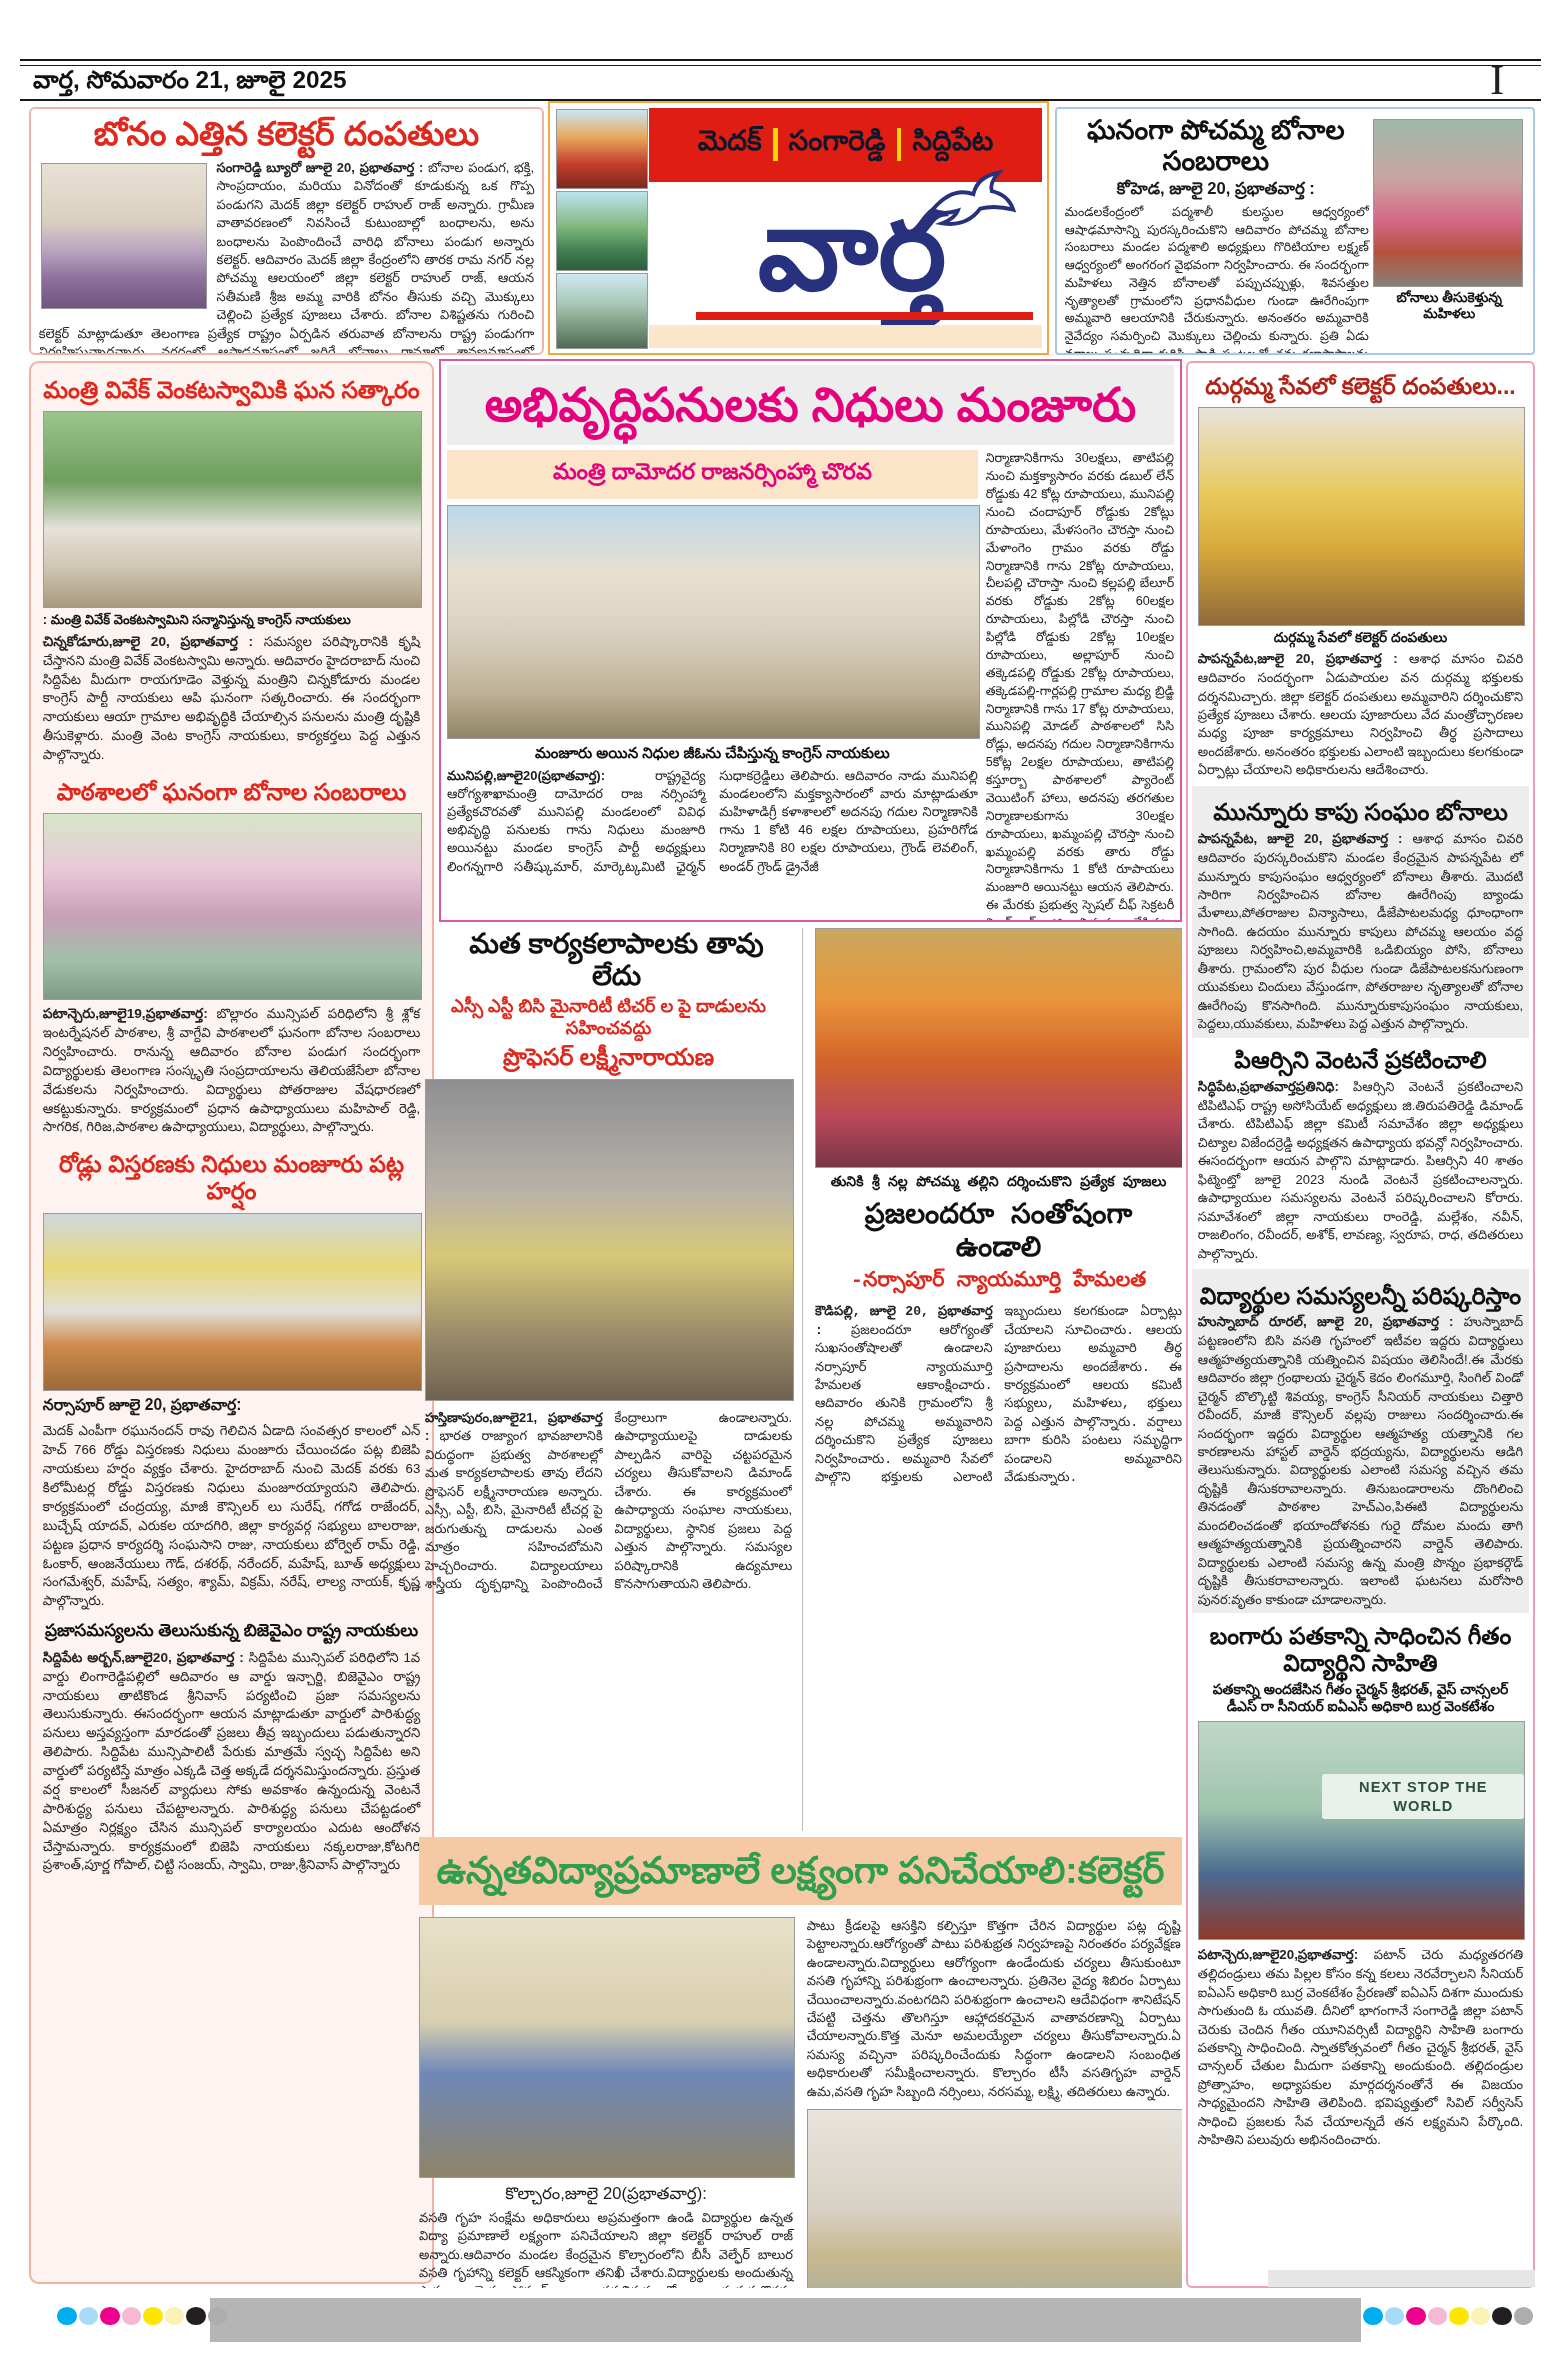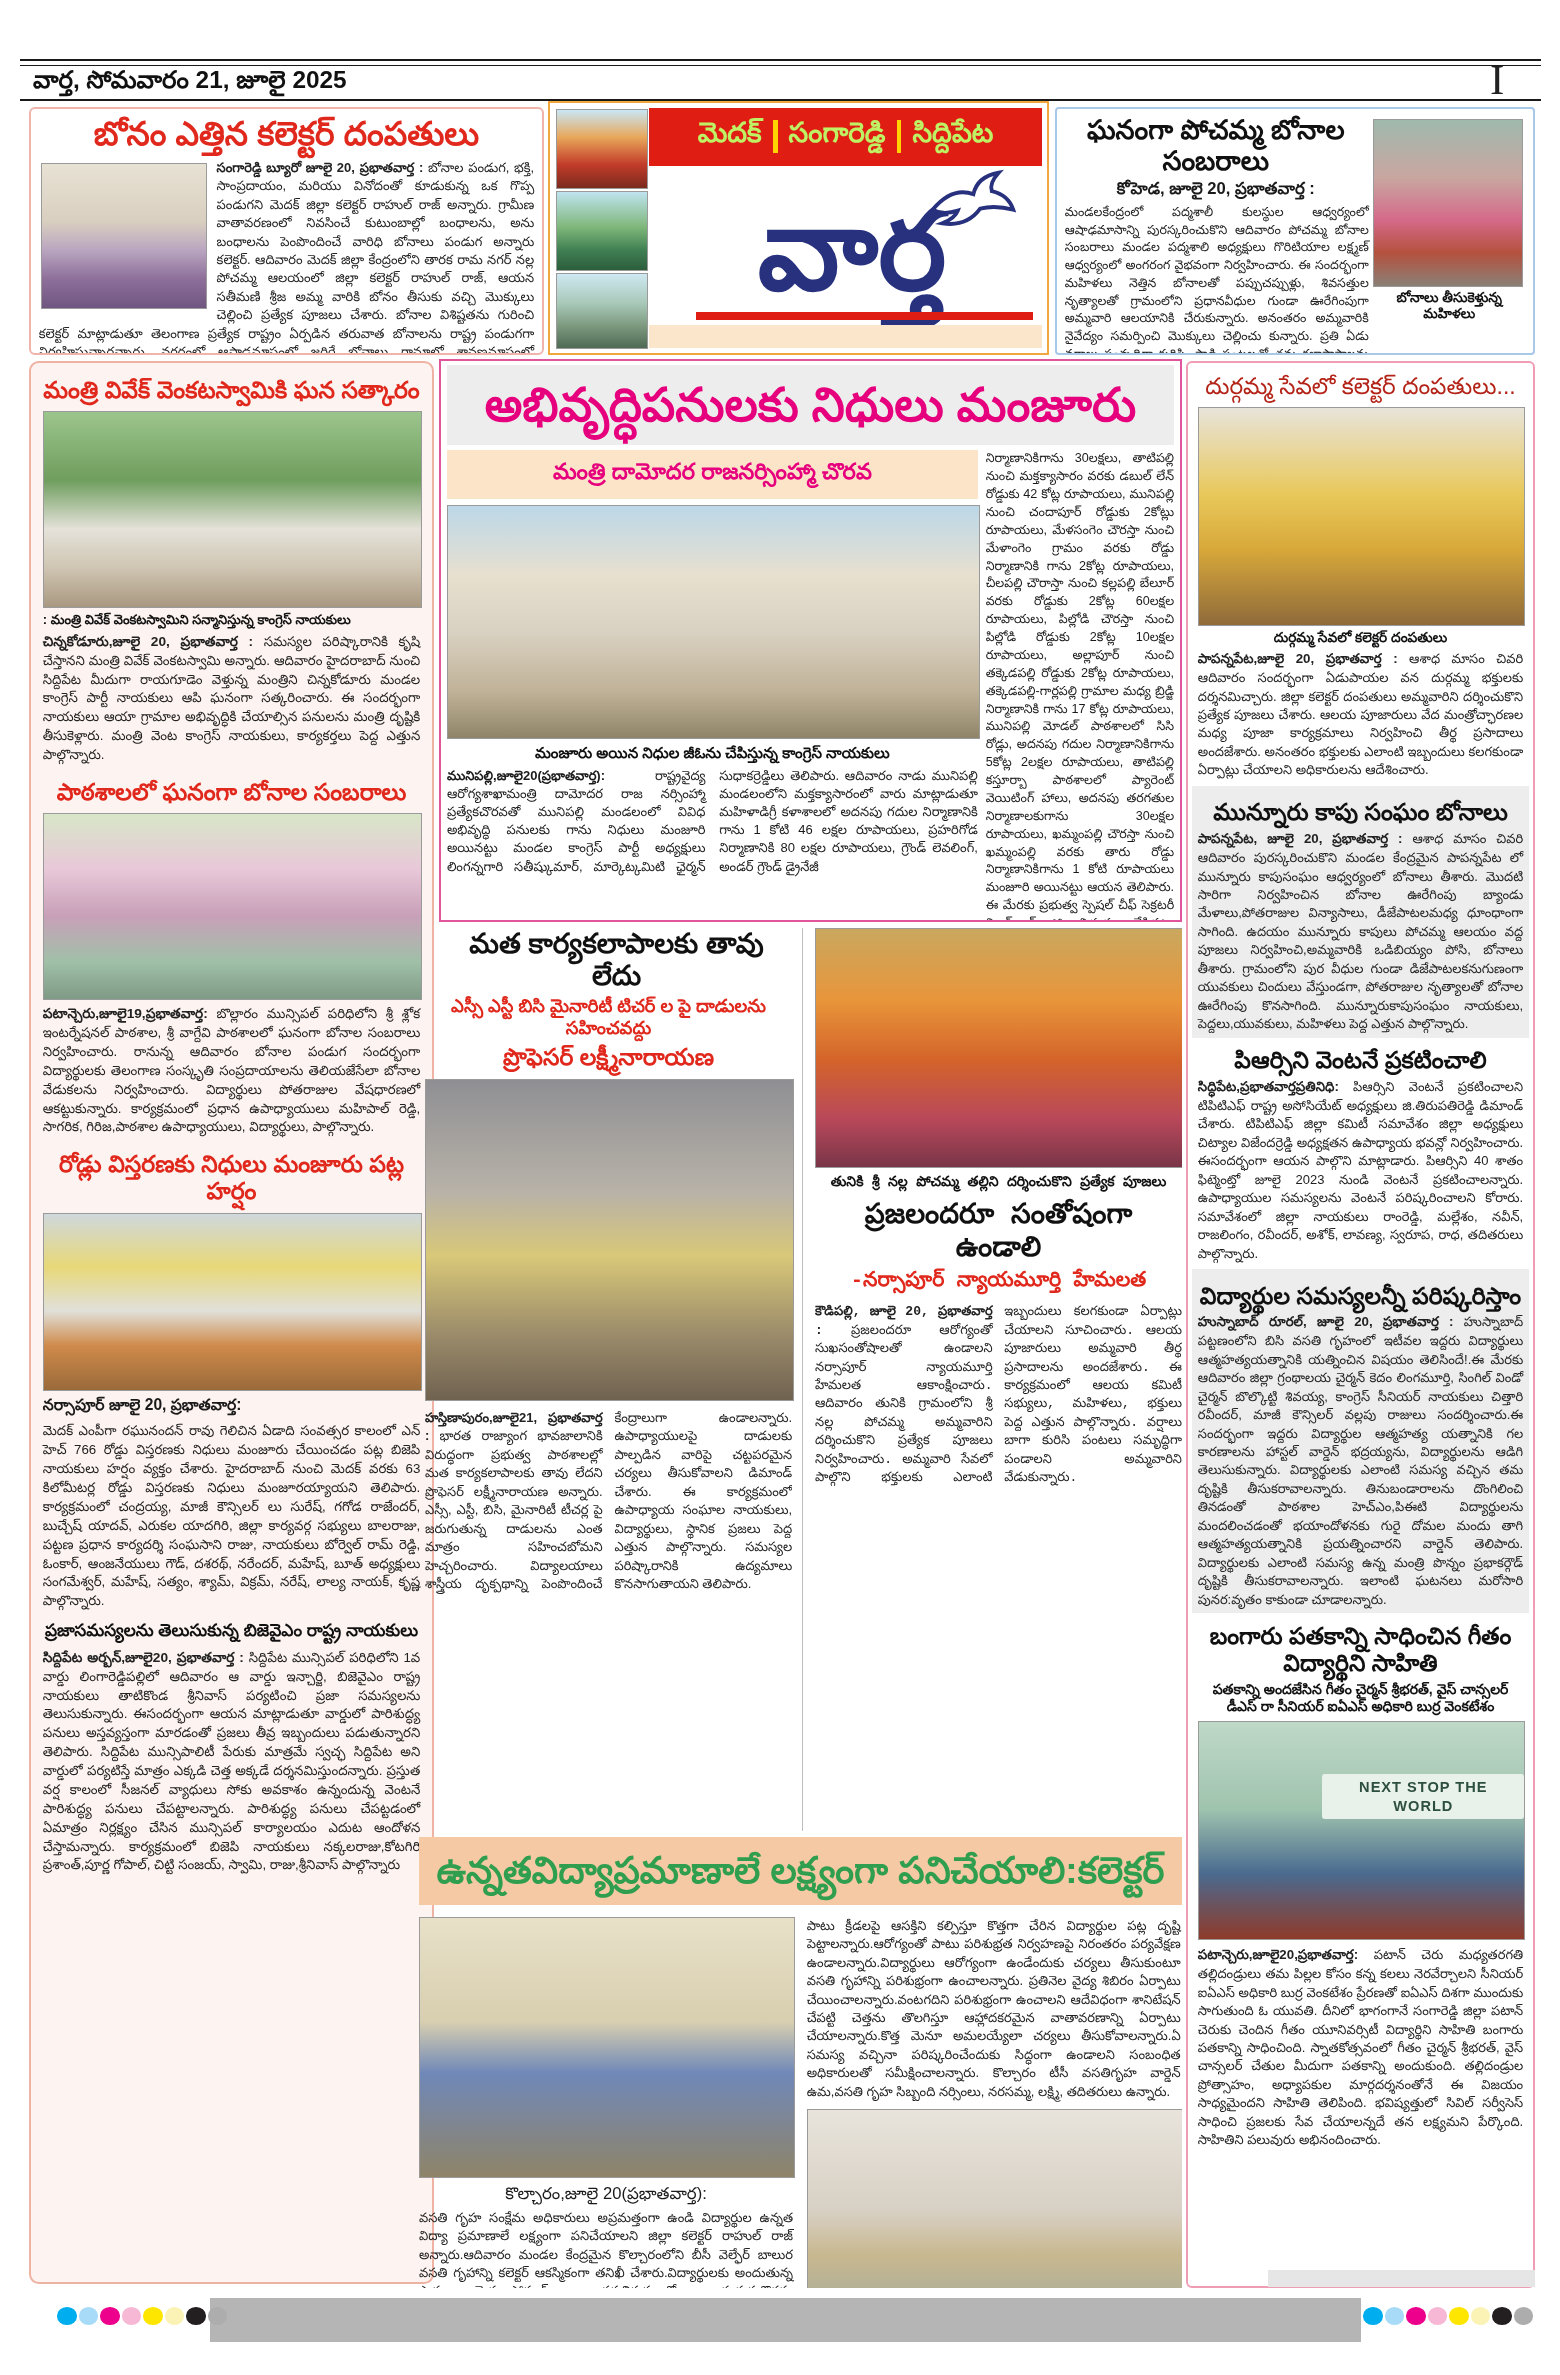--- a/index.html
+++ b/index.html
@@ -38,21 +38,21 @@
   .ph-sign{position:absolute;top:24%;left:38%;background:#e9f2ea;color:#2c4f3f;font-weight:bold;
            font-size:14.6px;padding:3.9px 7.8px;border-radius:2.9px;letter-spacing:1px;text-align:center;line-height:1.25;}
   
   #box-tl{left:29px;top:107px;width:515px;height:248px;border:2px solid #f0b4aa;border-radius:5.9px;background:#fff;padding:3.9px 7.8px;box-sizing:border-box;overflow:hidden;}
   #box-tl .hl-red{font-size:33px;margin:2px 0 5.9px 0;}
   #tl-photo{float:left;width:164px;height:144px;margin:3.9px 9.8px 3.9px 2px;}
   #box-tl .body-txt{font-size:13px;}
   
   #box-mast{left:548px;top:101px;width:501px;height:254px;border:2px solid #f2a63e;background:#fff;box-sizing:border-box;}
   .mast-thumb{position:absolute;left:5.9px;width:90px;height:78px;}
-  #mast-banner{position:absolute;left:99px;top:4.9px;right:4.9px;height:58px;background:#e01d12;color:#bef264;
+  #mast-banner{position:absolute;left:99px;top:4.9px;right:4.9px;height:74px;background:#e01d12;color:#0f172a;
                display:flex;align-items:center;justify-content:center;gap:11px;font-weight:bold;font-size:28px;}
   .mast-sep{display:inline-block;width:4.9px;height:33px;background:#ffd400;}
   #mast-logo{position:absolute;left:117px;top:78px;right:9.8px;height:137px;display:flex;align-items:center;justify-content:center;}
   #mast-logo .logo-text{font-size:115px;font-weight:bold;color:#28317e;line-height:1;}
   #mast-dove{position:absolute;right:17.6px;top:-15.6px;width:101px;height:68px;}
   #mast-underline{position:absolute;left:146px;bottom:33px;right:13.7px;height:7.8px;background:#e01d12;}
   #mast-strip{position:absolute;left:99px;bottom:4.9px;right:4.9px;height:23.4px;background:#fbe6cc;}
   
   #box-tr{left:1055px;top:107px;width:480px;height:248px;border:2px solid #a8c8e8;border-radius:3.9px;background:#fff;padding:5.9px 7.8px;box-sizing:border-box;overflow:hidden;}
   #box-tr .hl-black{font-size:27px;width:302px;}
@@ -99,21 +99,21 @@
   #bot-head{background:#f5c9a4;color:#2f9e4f;font-weight:bold;font-size:37px;text-align:center;padding:13.7px 5.9px;line-height:1.1;}
   #bot-row{display:flex;gap:13.7px;margin-top:11.7px;}
   .bot-col{width:374px;}
   #bot-photo-l{width:100%;height:259px;}
   #bot-byline{display:block;text-align:center;font-weight:normal;font-size:16.6px;margin:5.9px 0 2px 0;}
   #box-bot .body-txt{font-size:13px;}
   #bot-photo-r{width:100%;height:224px;margin-top:7.8px;}
   
   #box-right{left:1186px;top:361px;width:349px;height:1927px;border:2px solid #ef9db4;border-radius:5.9px;background:#fff;
              padding:7.8px 9.8px;box-sizing:border-box;overflow:hidden;}
-  #box-right .hl-dark{color:#b32317;font-weight:normal;text-align:center;font-size:23px;line-height:1.15;margin:2px 0 7.8px 0;}
+  #box-right .hl-dark{color:#b32317;font-weight:bold;text-align:center;font-size:23px;line-height:1.15;margin:2px 0 7.8px 0;}
   #box-right .hl-black{font-size:23.4px;margin:9.8px 0 3.9px 0;}
   #box-right .photo{width:100%;}
   #box-right .cap{font-size:13.7px;margin:3.9px 0;}
   #box-right .body-txt{font-size:13px;}
   #box-right .byline{font-size:13.3px;}
   .gray-block{background:#ededed;padding:3.9px 5.9px;margin:5.9px -5.9px;}
   #grad-photo{height:217px;margin-top:5.9px;}
   .rc-sub{font-weight:bold;text-align:center;font-size:14px;line-height:1.25;margin:2px 0 5.9px 0;color:#111;}
   
   #foot-bar{left:210px;top:2298px;width:1151px;height:44px;background:#b5b5b5;}

